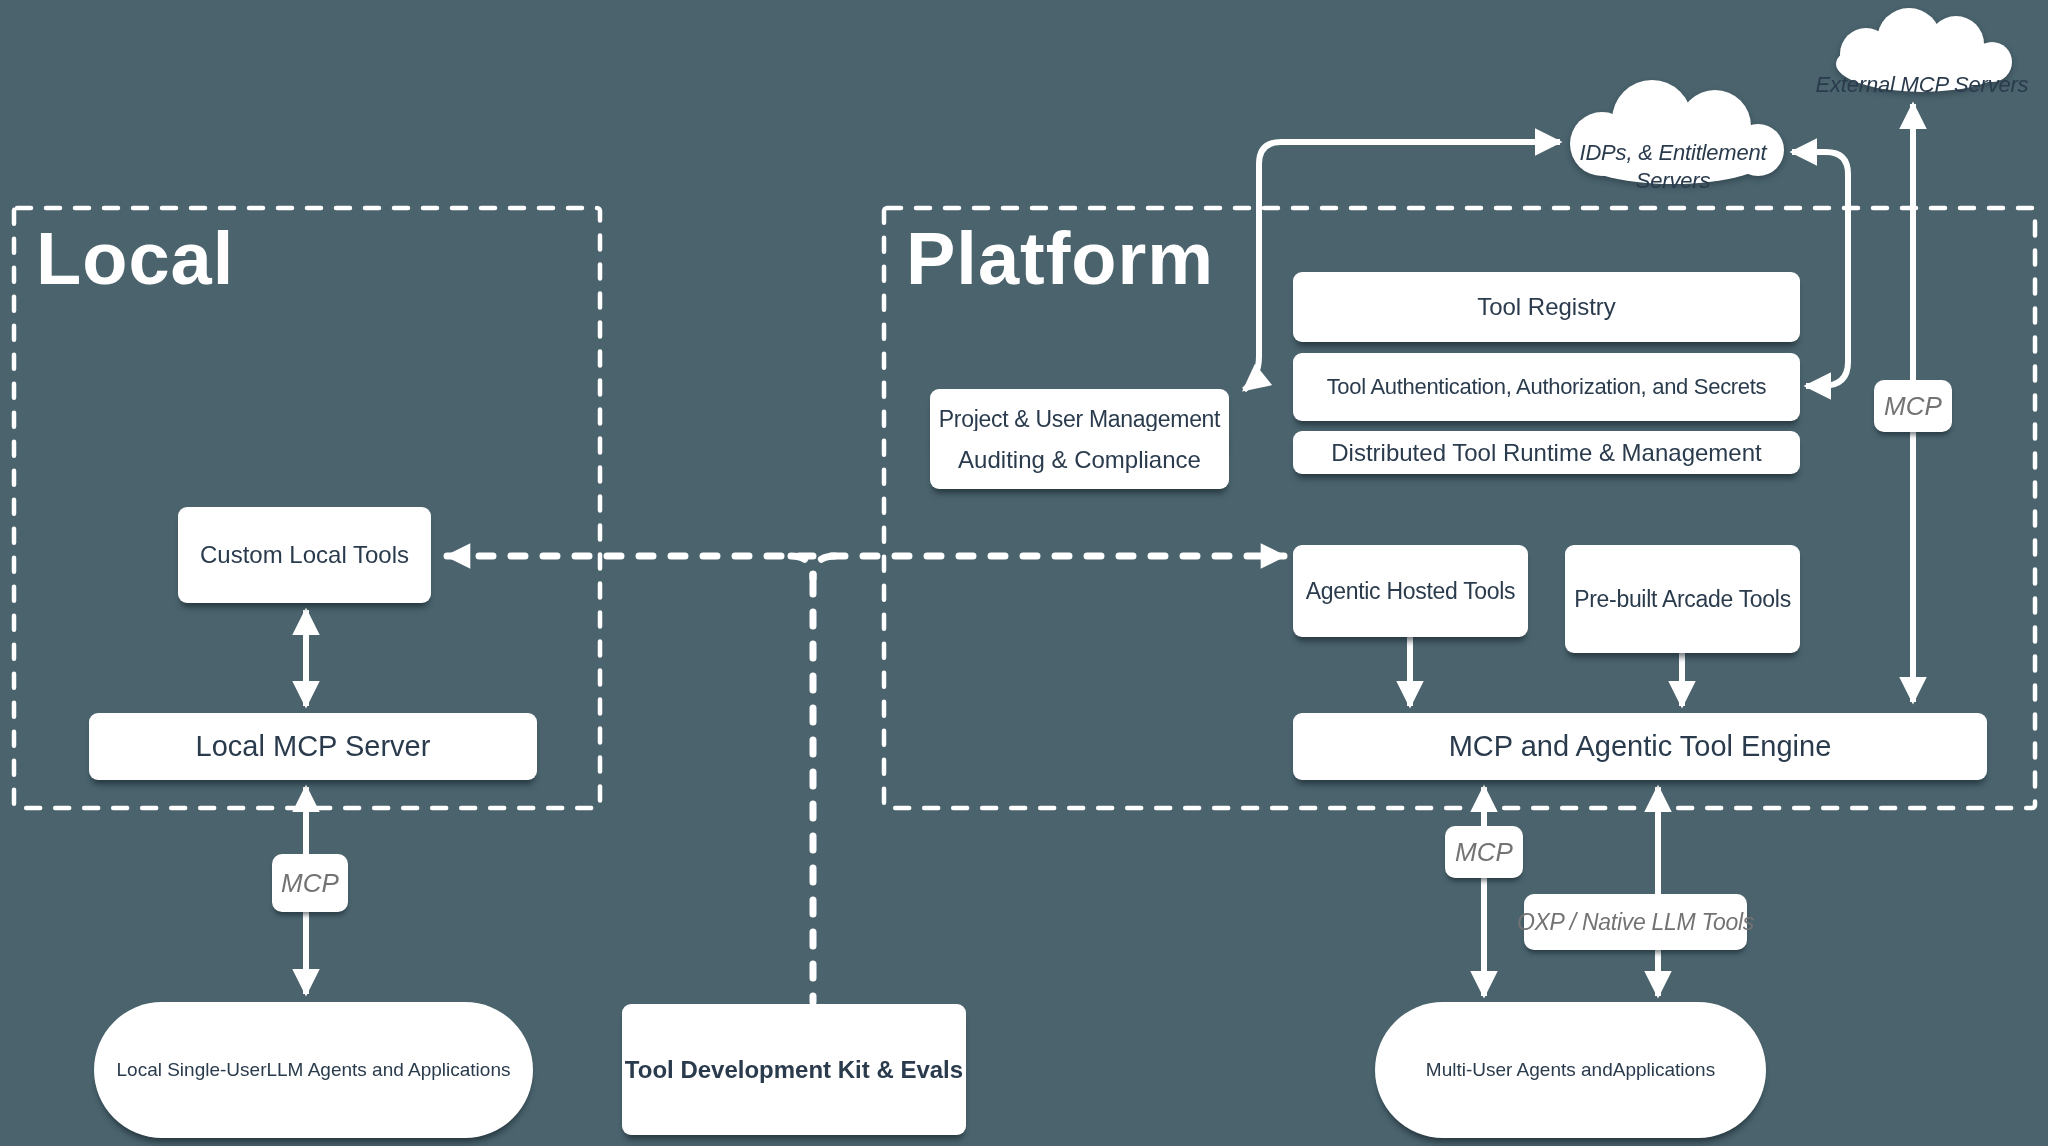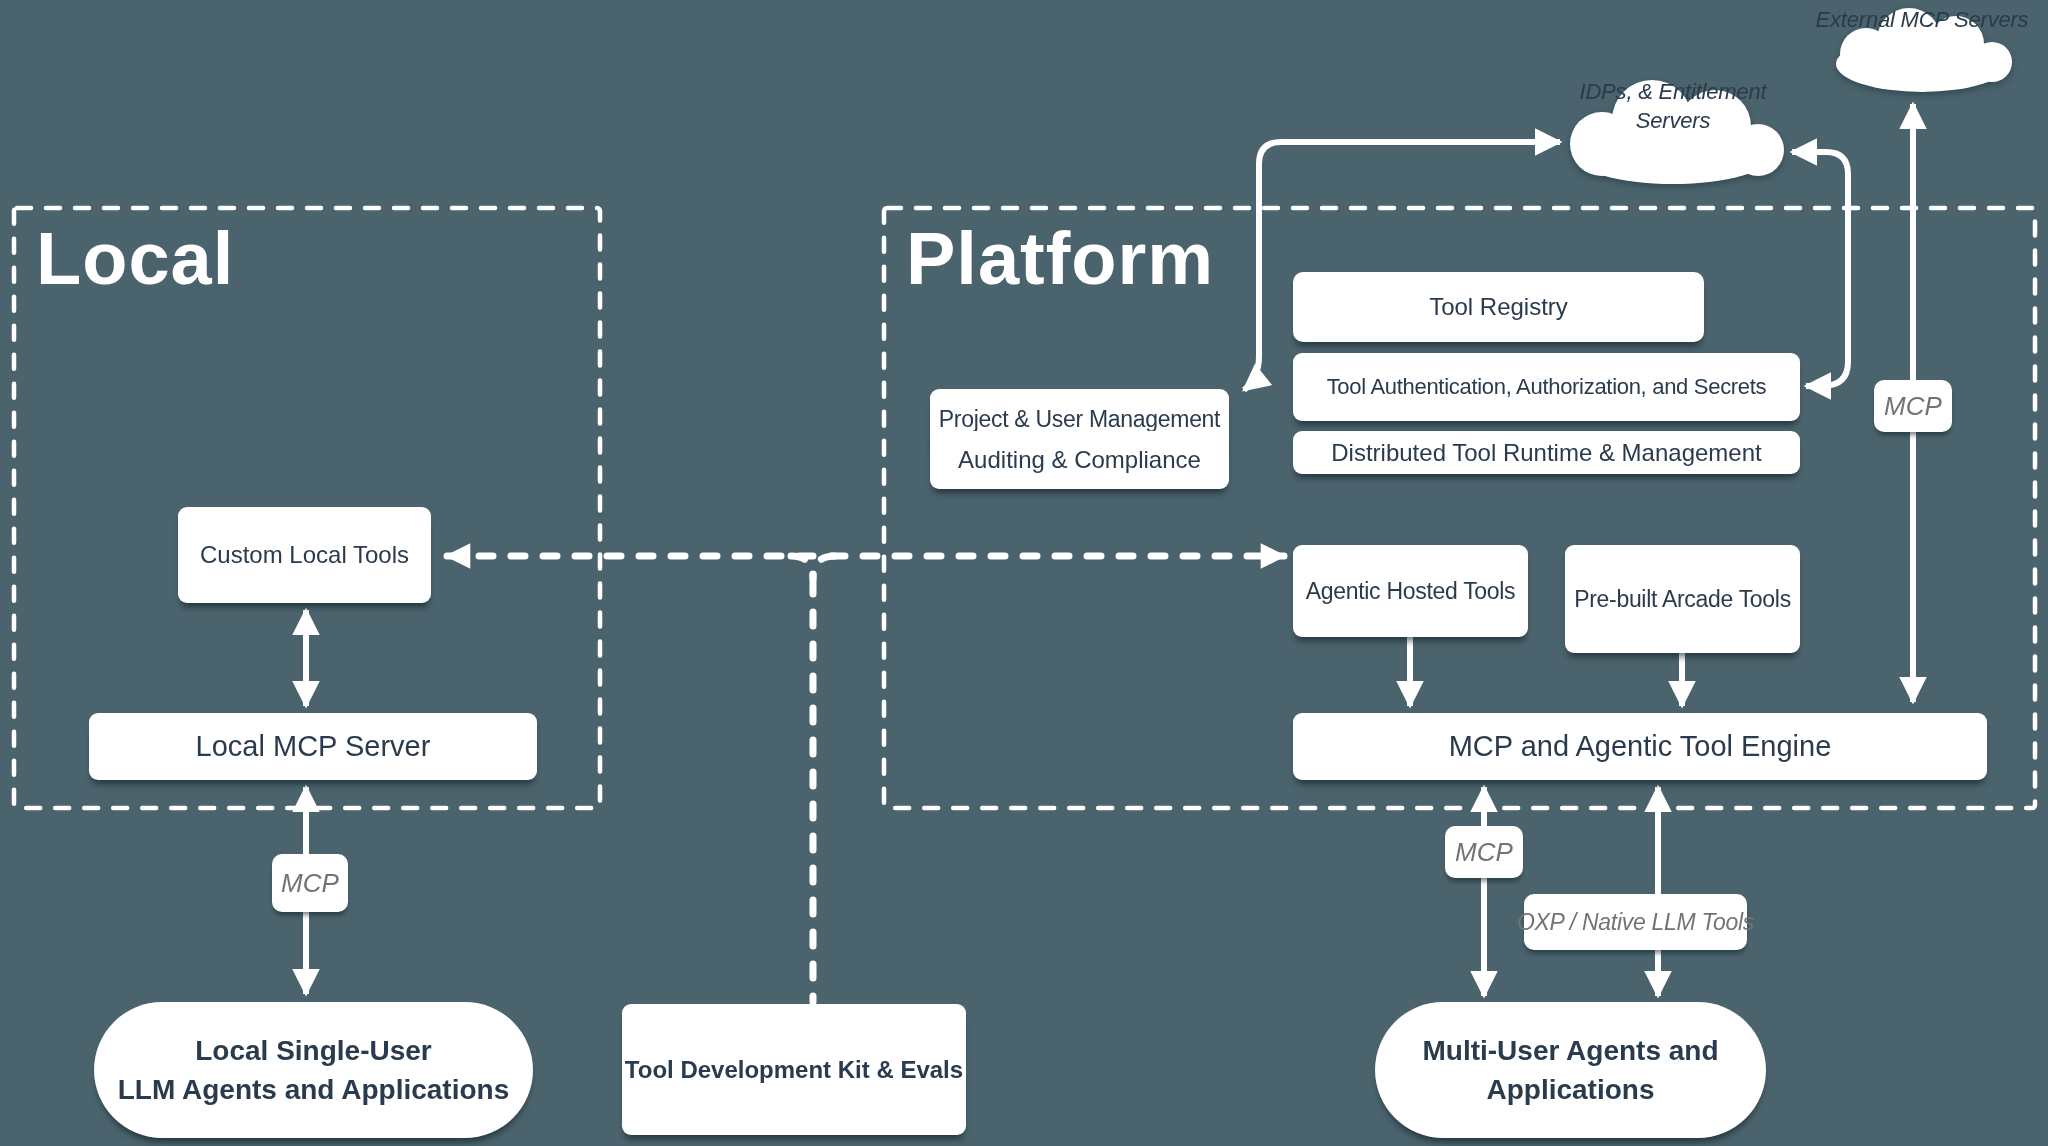--- a/index.html
+++ b/index.html
@@ -8,30 +8,30 @@
   svg.wires{position:absolute;left:0;top:0;width:2048px;height:1146px;z-index:1;}
   .region-title{position:absolute;z-index:2;color:#ffffff;font-weight:700;font-size:74px;letter-spacing:1px;}
   .node{position:absolute;z-index:2;background:#ffffff;border-radius:9px;color:#2a3b4d;
         display:flex;align-items:center;justify-content:center;text-align:center;
         font-size:24px;white-space:nowrap;
         box-shadow:0 7px 6px -3px rgba(15,26,33,.6);}
   .node.big{font-size:29px;}
   .node.dense{font-size:22px;letter-spacing:-0.3px;}
   .node.md{font-size:23px;letter-spacing:-0.3px;margin-top:34px;}
   .node.bold-box{font-weight:700;font-size:24px;}
-  .node.pill{border-radius:70px;font-weight:700;font-size:28px;line-height:1.4;
-             white-space:normal;flex-direction:column;}
+  .node.pill{border-radius:70px;font-weight:400;font-size:19px;line-height:1.4;
+             white-space:normal;flex-direction:row;}
   .tag{position:absolute;z-index:3;background:#ffffff;border-radius:10px;color:#737373;
        font-style:italic;font-size:26px;display:flex;align-items:center;justify-content:center;
        white-space:nowrap;box-shadow:0 5px 5px -2px rgba(15,26,33,.55);}
   .tag.wide{font-size:23px;letter-spacing:-0.3px;}
   .cloud{position:absolute;z-index:2;}
   .cloud svg{position:absolute;left:0;top:0;filter:drop-shadow(0 3px 3px rgba(15,26,33,.35));}
   .cloud-label{position:absolute;left:0;top:0;right:0;bottom:0;display:flex;flex-direction:column;
-               align-items:center;justify-content:flex-start;font-style:italic;font-size:22px;
+               align-items:center;justify-content:flex-end;font-style:italic;font-size:22px;
                letter-spacing:-0.2px;color:#2a3b4d;text-align:center;line-height:1.3;z-index:1;}
 </style>
 </head>
 <body>
 
 <div class="canvas">
 
   <svg class="wires" viewBox="0 0 2048 1146" fill="none">
     <defs>
       <marker id="ah" viewBox="0 0 12 12" refX="10.5" refY="6" markerWidth="5" markerHeight="5" orient="auto-start-reverse" markerUnits="strokeWidth">
@@ -87,21 +87,21 @@
     </svg>
     <div class="cloud-label">
       <span>IDPs, &amp; Entitlement</span>
       <span>Servers</span>
     </div>
   </div>
 
   <div class="node" style="left:178px;top:507px;width:253px;height:96px;">Custom Local Tools</div>
   <div class="node big" style="left:89px;top:713px;width:448px;height:67px;">Local MCP Server</div>
 
-  <div class="node" style="left:1293px;top:272px;width:411px;height:70px;border-radius:10px;">Tool Registry</div>
+  <div class="node" style="left:1293px;top:272px;width:507px;height:70px;">Tool Registry</div>
   <div class="node dense" style="left:1293px;top:353px;width:507px;height:68px;">Tool Authentication, Authorization, and Secrets</div>
   <div class="node md" style="left:930px;top:355px;width:299px;height:60px;">Project &amp; User Management</div>
   <div class="node" style="left:930px;top:431px;width:299px;height:58px;">Auditing &amp; Compliance</div>
   <div class="node" style="left:1293px;top:431px;width:507px;height:43px;">Distributed Tool Runtime &amp; Management</div>
   <div class="node md" style="left:1293px;top:511px;width:235px;height:92px;">Agentic Hosted Tools</div>
   <div class="node md" style="left:1565px;top:511px;width:235px;height:108px;">Pre-built Arcade Tools</div>
   <div class="node big" style="left:1293px;top:713px;width:694px;height:67px;">MCP and Agentic Tool Engine</div>
 
   <div class="node bold-box" style="left:622px;top:1004px;width:344px;height:131px;">Tool Development Kit &amp; Evals</div>
 

